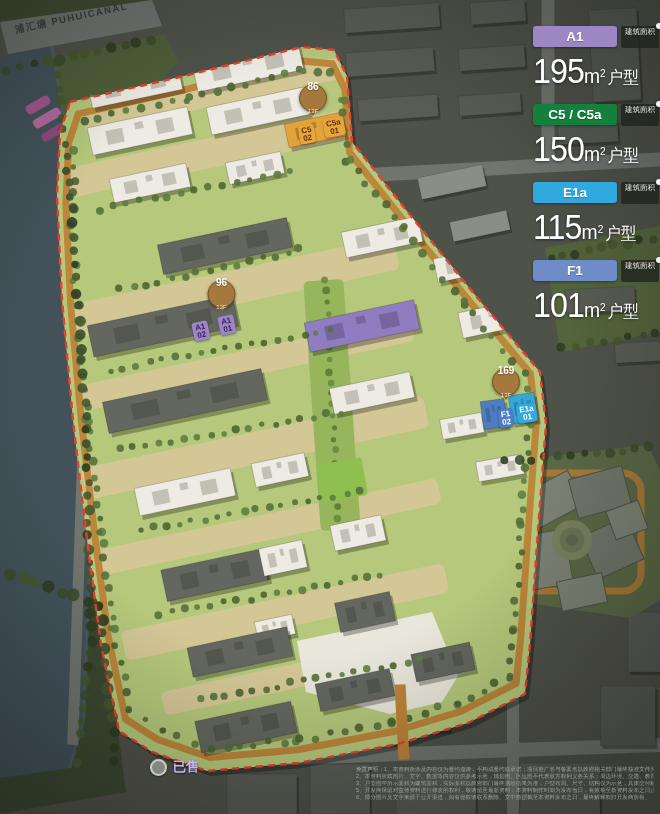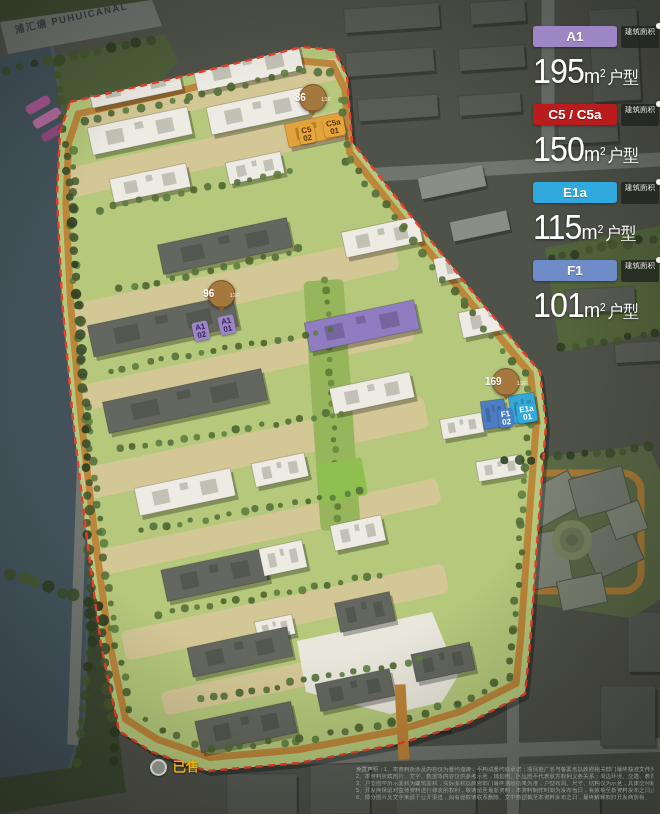--- a/index.html
+++ b/index.html
@@ -24,34 +24,34 @@
     background:#f2f2ee;box-shadow:0 0 2px rgba(0,0,0,.4);}
   .area-line{margin-top:3px;color:#fff;white-space:nowrap;text-shadow:0 1px 3px rgba(0,0,0,.55);
     transform:scaleX(.92);transform-origin:left;}
   .area-num{font-size:35px;font-weight:400;letter-spacing:-1px;}
   .area-m{font-size:21px;}
   .area-exp{font-size:11px;vertical-align:super;}
   .area-hx{font-size:17px;margin-left:2px;}
   
   .bmarker{position:absolute;transform:translate(-50%,-50%);text-align:center;z-index:5;}
   .bmarker .circle{width:26px;height:26px;border-radius:50%;background:#a5793e;border:1.5px solid #7c5526;
-    box-shadow:0 1px 3px rgba(0,0,0,.45);color:#fff;display:flex;flex-direction:row;
+    box-shadow:0 1px 3px rgba(0,0,0,.45);color:#fff;display:flex;flex-direction:column;
     align-items:center;justify-content:center;line-height:1;gap:15px;}
   .bmarker .bnum{font-size:10px;font-weight:bold;text-shadow:0 1px 1px rgba(0,0,0,.3);}
   .bmarker .bfloor{font-size:6px;margin-top:1px;color:#f3e3c8;}
   .bmarker .tail{width:0;height:0;margin:-2px auto 0;border-left:4px solid transparent;
     border-right:4px solid transparent;border-top:6px solid #8a5f2c;}
   .utag{position:absolute;transform:translate(-50%,-50%);z-index:4;border-radius:3px;
     padding:2px 3px;font-weight:bold;font-size:8px;line-height:7.5px;text-align:center;
     box-shadow:0 1px 2px rgba(0,0,0,.4);white-space:nowrap;}
   
   .sold{position:absolute;left:150px;top:758px;display:flex;align-items:center;gap:6px;z-index:6;}
   .sold .dot{width:13px;height:13px;border-radius:50%;background:#84887e;border:2px solid #c9ccc3;
     box-shadow:0 1px 2px rgba(0,0,0,.4);}
-  .sold .txt{font-size:13px;font-weight:bold;color:#eab308;text-shadow:0 1px 2px rgba(0,0,0,.6);}
+  .sold .txt{font-size:13px;font-weight:bold;color:#c4b5fd;text-shadow:0 1px 2px rgba(0,0,0,.6);}
   
   .disclaimer{position:absolute;left:356px;top:766px;width:372px;transform:scale(.8);
     transform-origin:left top;color:#9aa19e;z-index:6;}
   .disclaimer div{font-size:7px;line-height:8.8px;white-space:nowrap;overflow:hidden;}
 </style>
 </head>
 <body>
 
 <div class="stage">
 
@@ -773,21 +773,21 @@
         <div class="badge-row">
        <div class="code-badge" style="background:#9c86c4">A1</div>
        <div class="mini-badge">建筑面积</div>
      </div>
      <div class="area-line">
        <span class="area-num">195</span><span class="area-m">m</span><span class="area-exp">2</span><span class="area-hx">户型</span>
      </div>
       </div>
       <div class="lg-entry">
         <div class="badge-row">
-       <div class="code-badge" style="background:#b91c1c">C5 / C5a</div>
+       <div class="code-badge" style="background:#15803d">C5 / C5a</div>
        <div class="mini-badge">建筑面积</div>
      </div>
      <div class="area-line">
        <span class="area-num">150</span><span class="area-m">m</span><span class="area-exp">2</span><span class="area-hx">户型</span>
      </div>
       </div>
       <div class="lg-entry">
         <div class="badge-row">
        <div class="code-badge" style="background:#2fa9de">E1a</div>
        <div class="mini-badge">建筑面积</div>

